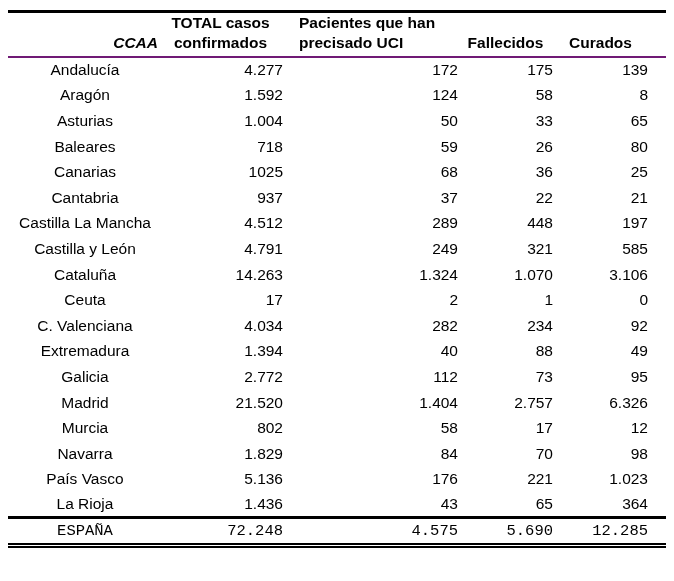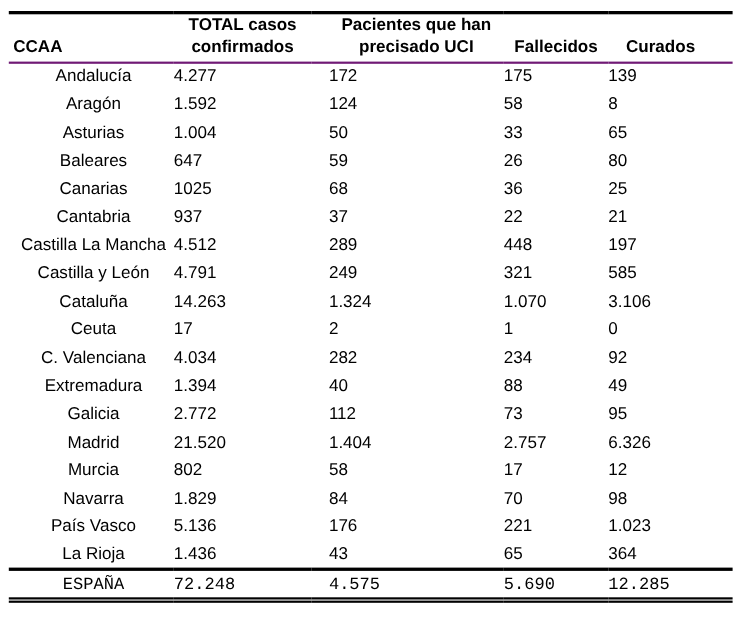--- a/index.html
+++ b/index.html
@@ -32,35 +32,35 @@
 
   thead tr { height: 43px; }
   thead th {
     font-weight: 700;
     font-size: 15.5px;
     vertical-align: bottom;
     padding-bottom: 3px;
     border-bottom: 2px solid #701a75;
     line-height: 20px;
   }
-  thead th.col-1 { text-align: left; padding-left: 4px; }
+  thead th.col-1 { text-align: right; padding-left: 4px; font-style: italic; }
   thead th.col-2, thead th.col-4, thead th.col-5 { text-align: center; }
-  thead th.col-3 { text-align: center; padding-left: 16px; }
+  thead th.col-3 { text-align: left; padding-left: 16px; }
   thead th.col-5 { padding-right: 18px; }
 
   tbody tr { height: 25.6px; }
   tbody td {
     font-size: 15.5px;
     font-weight: 400;
     vertical-align: middle;
     white-space: nowrap;
   }
   td.col-1 { text-align: center; padding-left: 4px; }
-  td.col-2, td.col-4, td.col-5 { text-align: left; }
-  td.col-3 { text-align: left; padding-left: 16px; }
+  td.col-2, td.col-4, td.col-5 { text-align: right; }
+  td.col-3 { text-align: right; padding-left: 16px; }
   td.col-5 { padding-right: 18px; }
 
   tfoot tr { height: 28px; }
   tfoot td {
     font-size: 15.5px;
     font-weight: 400;
     vertical-align: middle;
     border-top: 3px solid #000000;
     white-space: nowrap;
     font-family: Liberation Mono, monospace;
@@ -116,21 +116,21 @@
         </tr>
         <tr>
           <td class="col-1">Asturias</td>
           <td class="col-2">1.004</td>
           <td class="col-3">50</td>
           <td class="col-4">33</td>
           <td class="col-5">65</td>
         </tr>
         <tr>
           <td class="col-1">Baleares</td>
-          <td class="col-2">647</td>
+          <td class="col-2">718</td>
           <td class="col-3">59</td>
           <td class="col-4">26</td>
           <td class="col-5">80</td>
         </tr>
         <tr>
           <td class="col-1">Canarias</td>
           <td class="col-2">1025</td>
           <td class="col-3">68</td>
           <td class="col-4">36</td>
           <td class="col-5">25</td>

